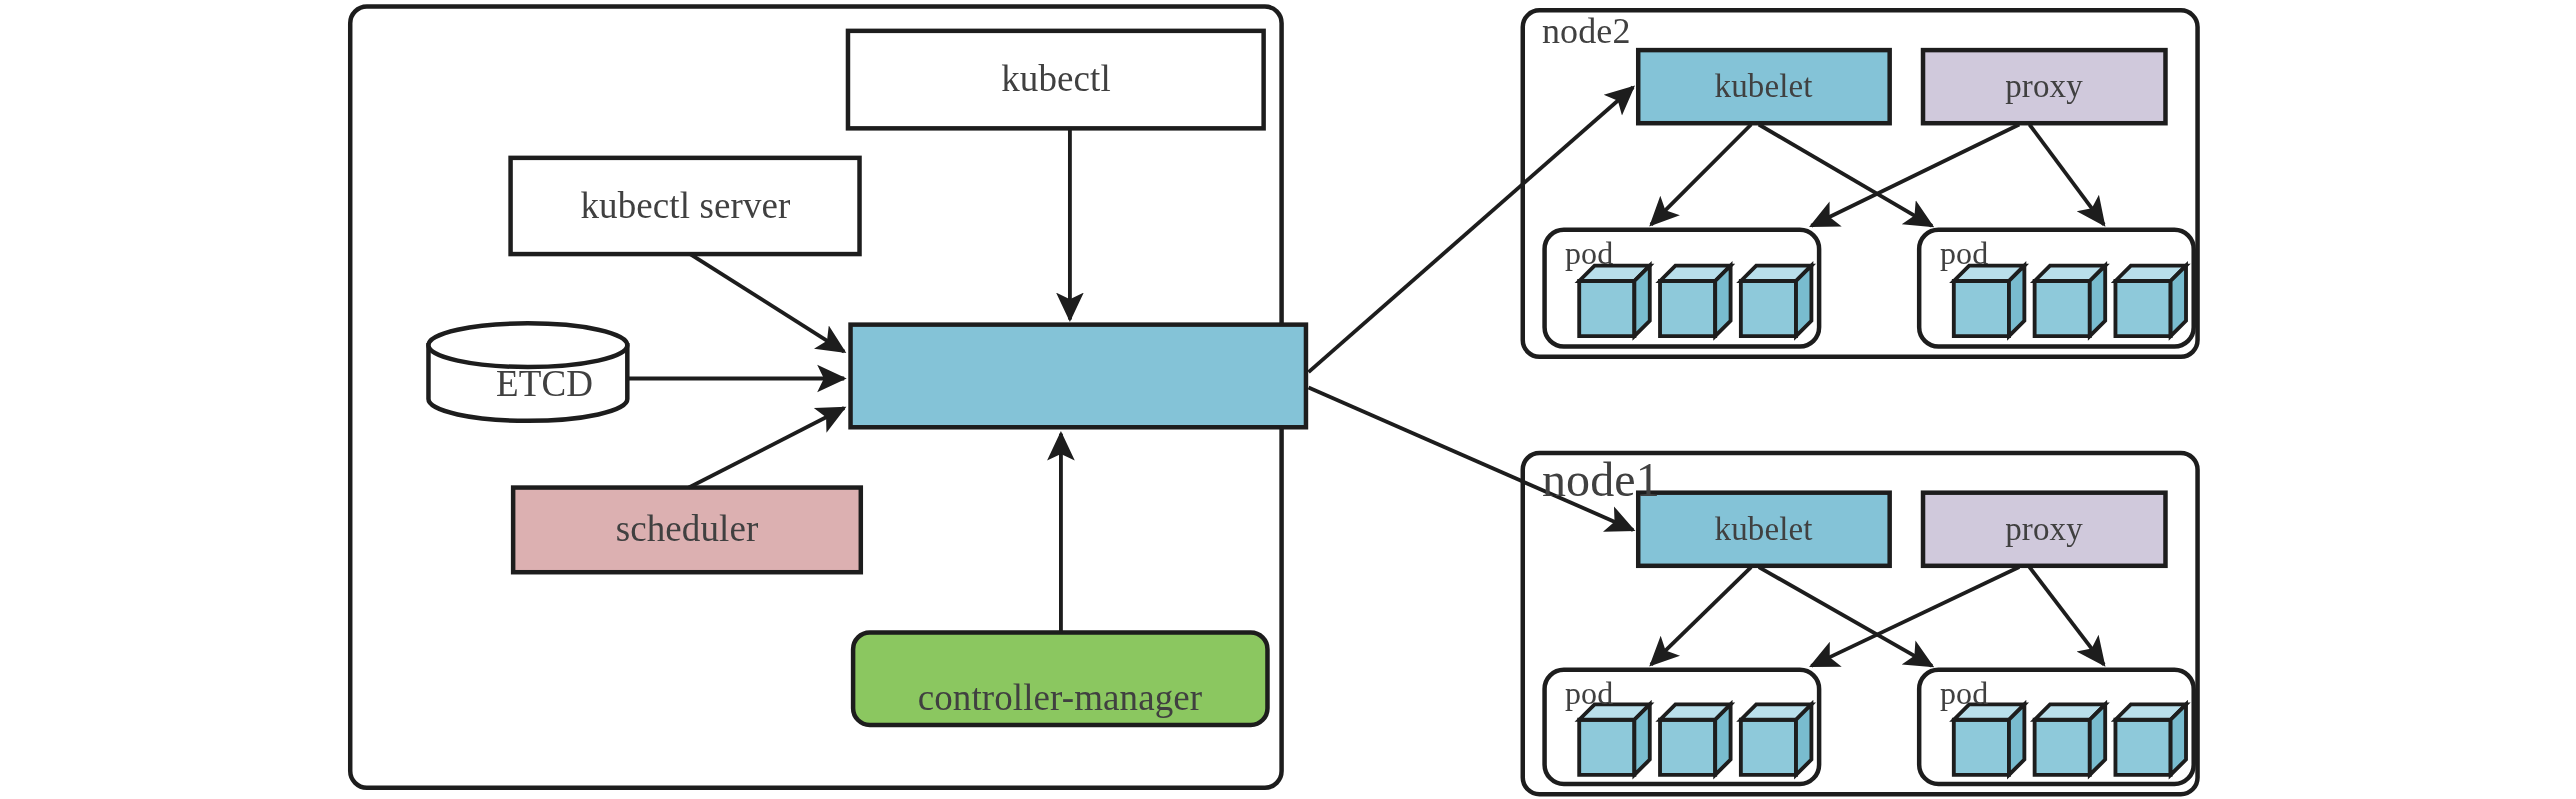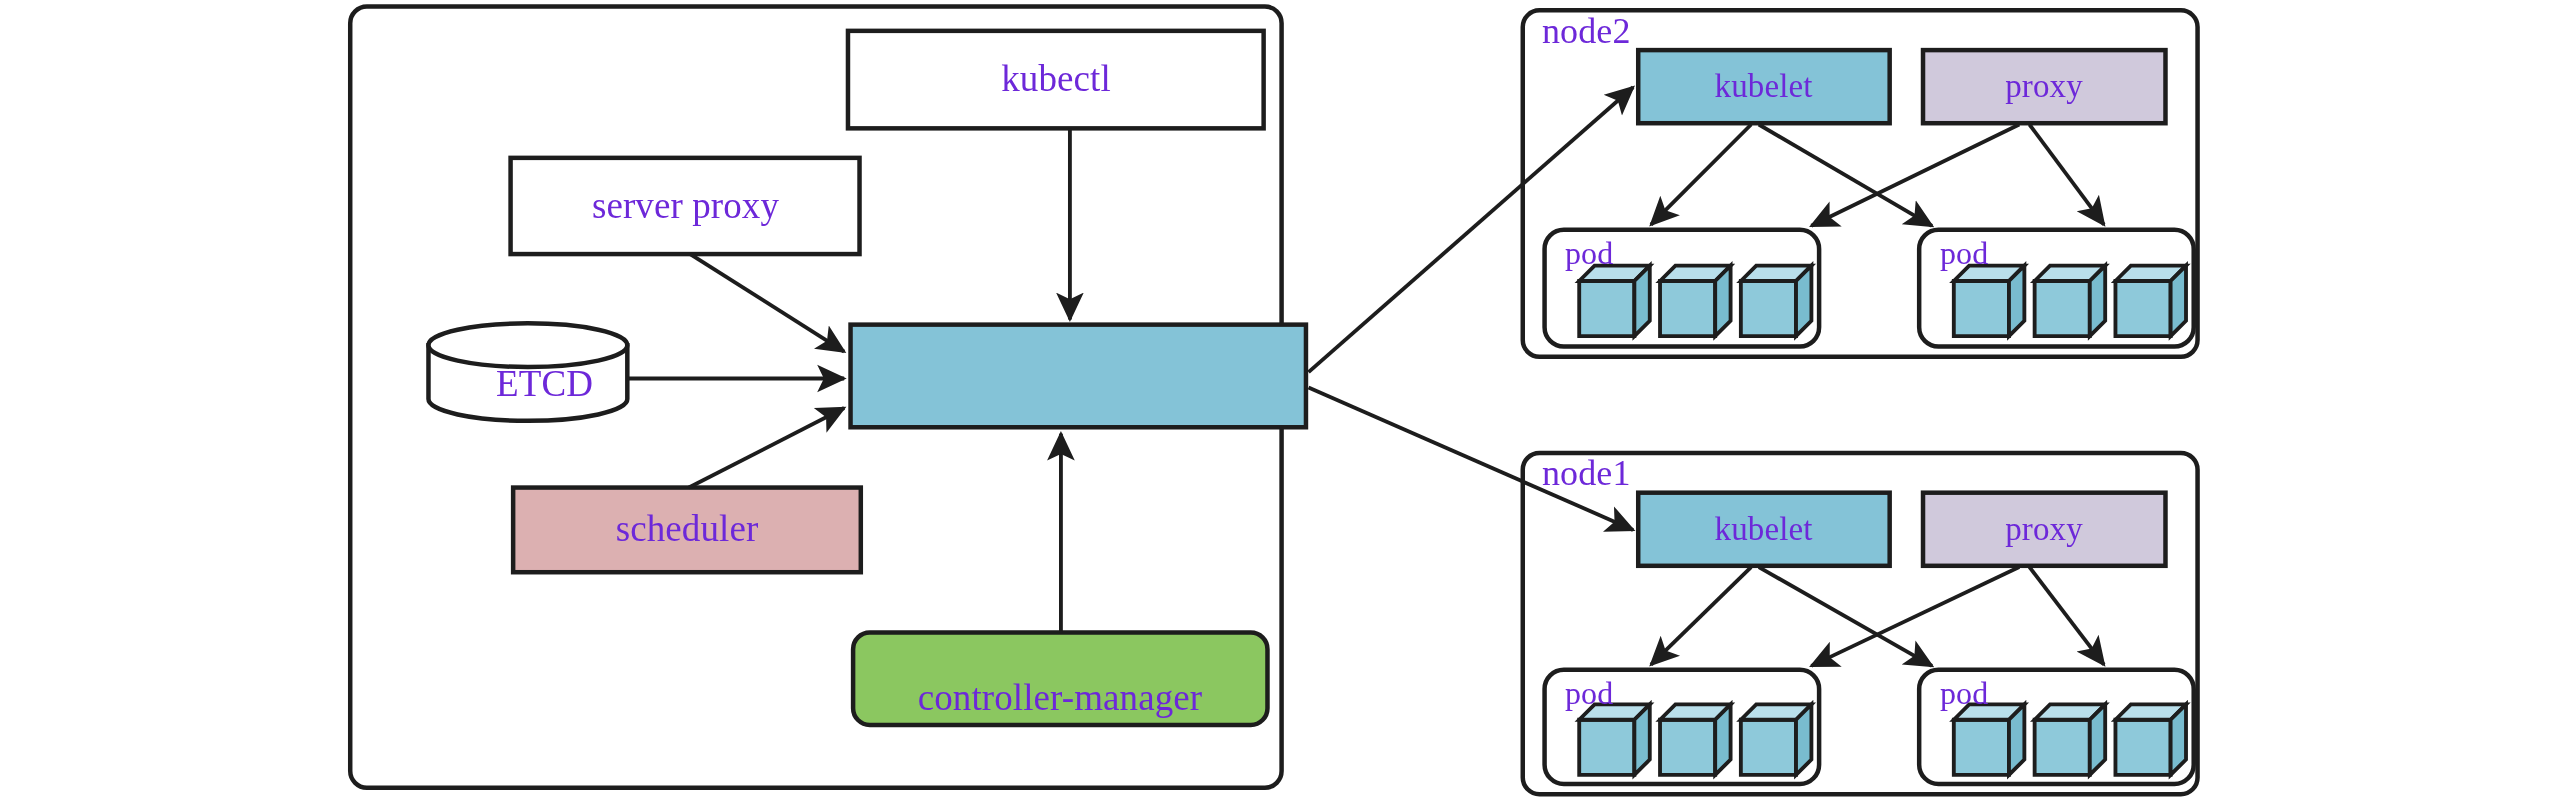--- a/index.html
+++ b/index.html
@@ -31,21 +31,21 @@
     z-index:3;
   }
   .lbl{
     position:absolute;
     display:flex;
     align-items:center;
     justify-content:center;
     text-align:center;
     white-space:nowrap;
     line-height:1.1;
-    color:#6d28d9;
+    color:#404040;
     letter-spacing:0.1px;
   }
   .lbl.corner{
     justify-content:flex-start;
     align-items:flex-start;
   }
 </style>
 </head>
 <body>
 
@@ -188,36 +188,36 @@
       <path d="M 2742 884 L 3012 1038"></path>
       <path d="M 3148 884 L 2824 1038"></path>
       <path d="M 3164 884 L 3280 1036"></path>
     </g>
   </svg>
 
   <div id="labels">
 
     <div class="lbl" style="left:848px; top:31px; width:416px; height:97px; font-size:37px;">kubectl</div>
 
-    <div class="lbl" style="left:511px; top:158px; width:349px; height:96px; font-size:37px;">server proxy</div>
+    <div class="lbl" style="left:511px; top:158px; width:349px; height:96px; font-size:37px;">kubectl server</div>
 
     <div class="lbl" style="left:445px; top:352px; width:199px; height:64px; font-size:37px;">ETCD</div>
 
 
     <div class="lbl" style="left:513px; top:487px; width:348px; height:85px; font-size:37px;">scheduler</div>
 
     <div class="lbl" style="left:853px; top:632px; width:414px; height:92px; font-size:37px;margin-top:20px;">controller-manager</div>
 
     <div class="lbl corner" style="left:1542px; top:11.5px; width:192px; height:42px; font-size:36px;">node2</div>
     <div class="lbl" style="left:1638px; top:50px; width:251px; height:73px; font-size:33px;">kubelet</div>
     <div class="lbl" style="left:1923px; top:50px; width:242px; height:73px; font-size:33px;">proxy</div>
     <div class="lbl corner" style="left:1565px; top:236px; width:128px; height:38px; font-size:32px;">pod</div>
     <div class="lbl corner" style="left:1940px; top:236px; width:128px; height:38px; font-size:32px;">pod</div>
 
-    <div class="lbl corner" style="left:1542px; top:454px; width:192px; height:42px; font-size:36px;">node1</div>
+    <div class="lbl corner" style="left:1542px; top:454px; width:192px; height:42px; font-size:48px;">node1</div>
     <div class="lbl" style="left:1638px; top:493px; width:251px; height:73px; font-size:33px;">kubelet</div>
     <div class="lbl" style="left:1923px; top:493px; width:242px; height:73px; font-size:33px;">proxy</div>
     <div class="lbl corner" style="left:1565px; top:676px; width:128px; height:38px; font-size:32px;">pod</div>
     <div class="lbl corner" style="left:1940px; top:676px; width:128px; height:38px; font-size:32px;">pod</div>
 
   </div>
 </div>
 
 
 </body></html>

